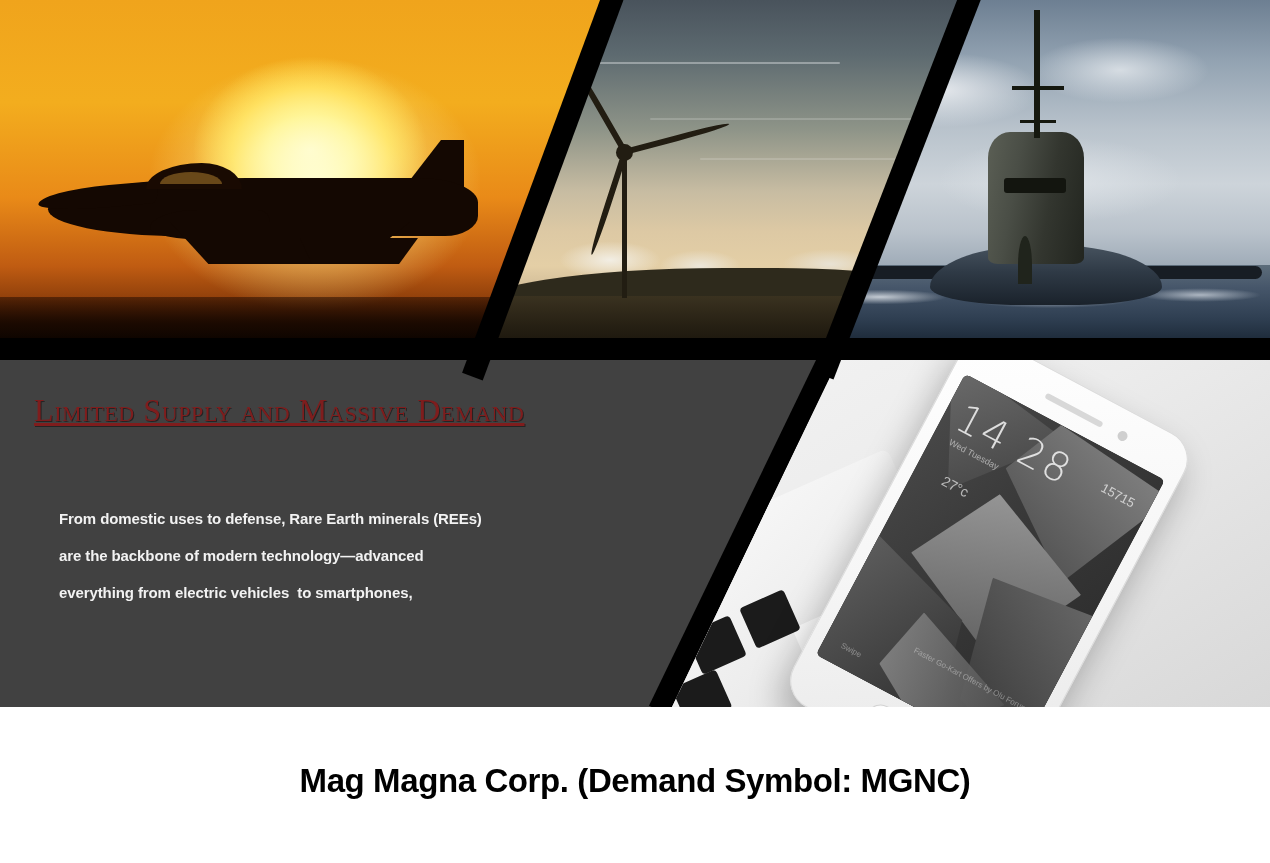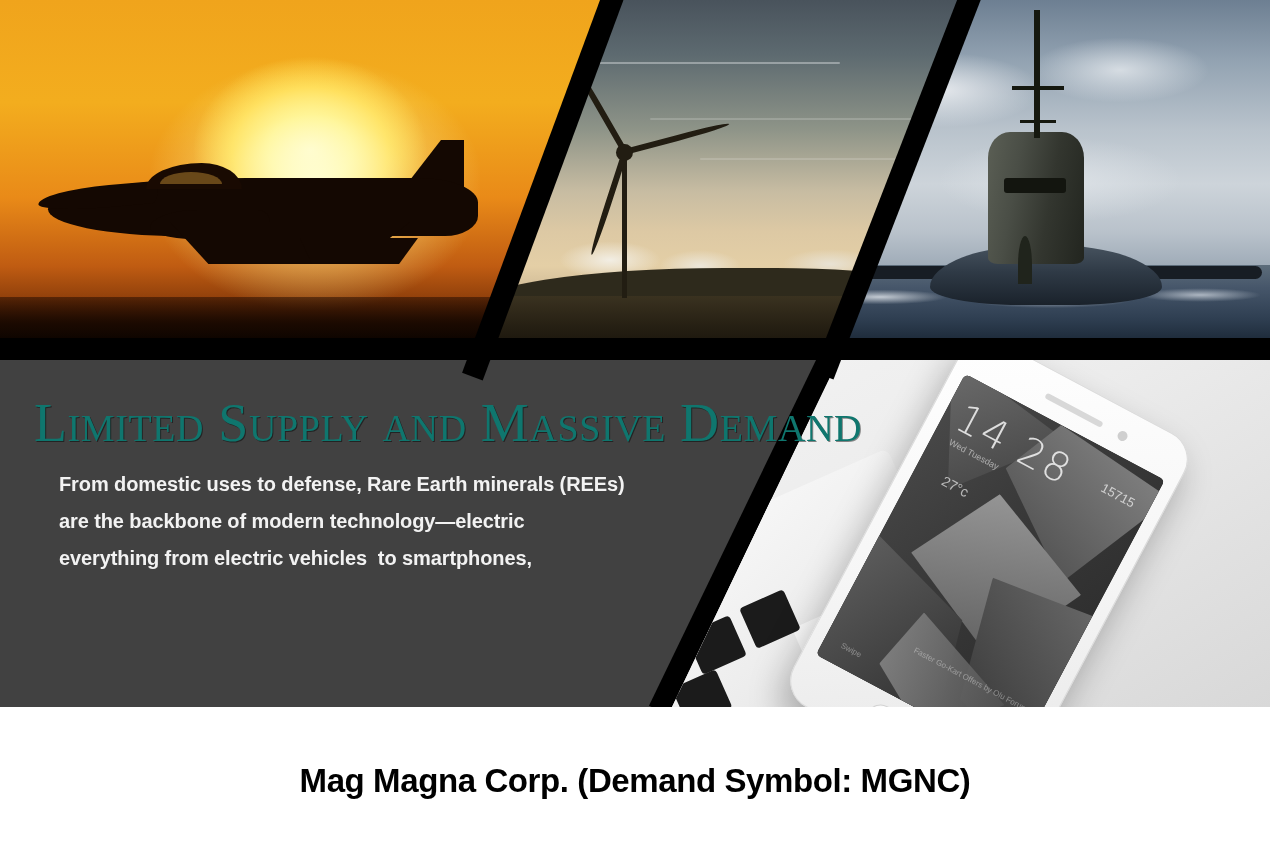--- a/index.html
+++ b/index.html
@@ -400,35 +400,36 @@
     background: #000000;
     transform-origin: 50% 50%;
   }
 
   
   .headline {
     position: absolute;
     left: 34px;
     top: 392px;
     width: 760px;
-    color: #0f766e;
+    color: #7f1d1d;
     font-family: "Liberation Serif", "DejaVu Serif", serif;
-    font-size: 54px;
+    font-size: 32px;
     font-variant: small-caps;
     letter-spacing: 0.6px;
     white-space: nowrap;
     text-shadow: 1px 1px 0 rgba(0,0,0,0.45);
+    text-decoration: underline;
   }
   .body-copy {
     position: absolute;
     left: 59px;
-    top: 466px;
+    top: 500px;
     width: 640px;
     color: #f2f2f2;
-    font-size: 20px;
+    font-size: 15px;
     font-weight: bold;
     line-height: 37px;
     letter-spacing: -0.1px;
   }
   .body-copy p {
     margin: 0;
     white-space: pre;
   }
   .caption {
     position: absolute;
@@ -545,19 +546,19 @@
          transform: rotate(21.2deg);"></div>
     <div class="seam" style="left:0; top:338px; width:1270px; height:22px;"></div>
     <div class="seam" style="left:735px; top:330px; width:20px; height:400px;
          transform: rotate(25.8deg);"></div>
   </div>
 
   <div class="headline">Limited Supply and Massive Demand</div>
 
   <div class="body-copy">
     <p>From domestic uses to defense, Rare Earth minerals (REEs)</p>
-    <p>are the backbone of modern technology—electric</p>
+    <p>are the backbone of modern technology—advanced</p>
     <p>everything from electric vehicles  to smartphones,</p>
   </div>
 
   <div class="caption">Mag Magna Corp. (Demand Symbol: MGNC)</div>
 
 </div>
 
 </body></html>

